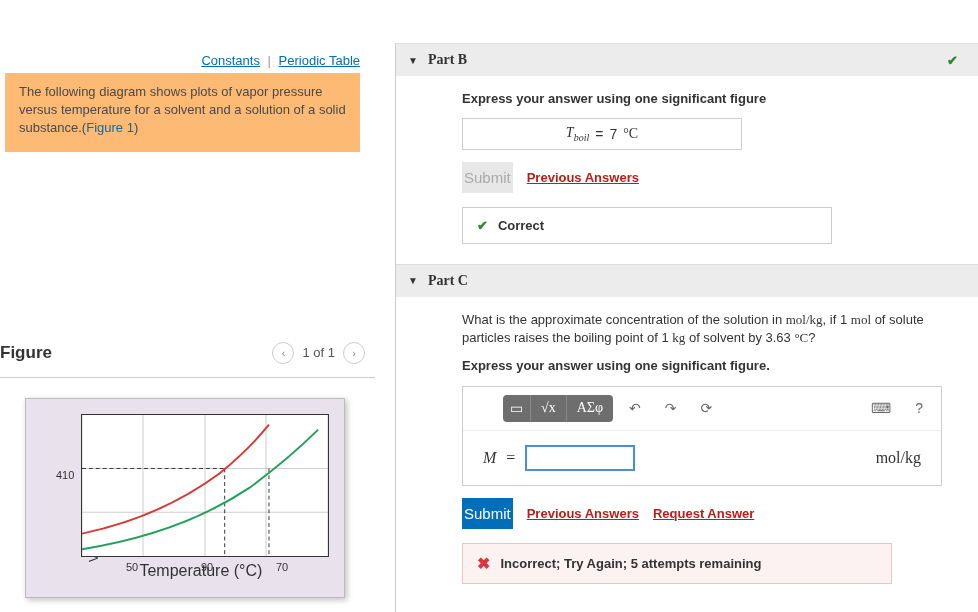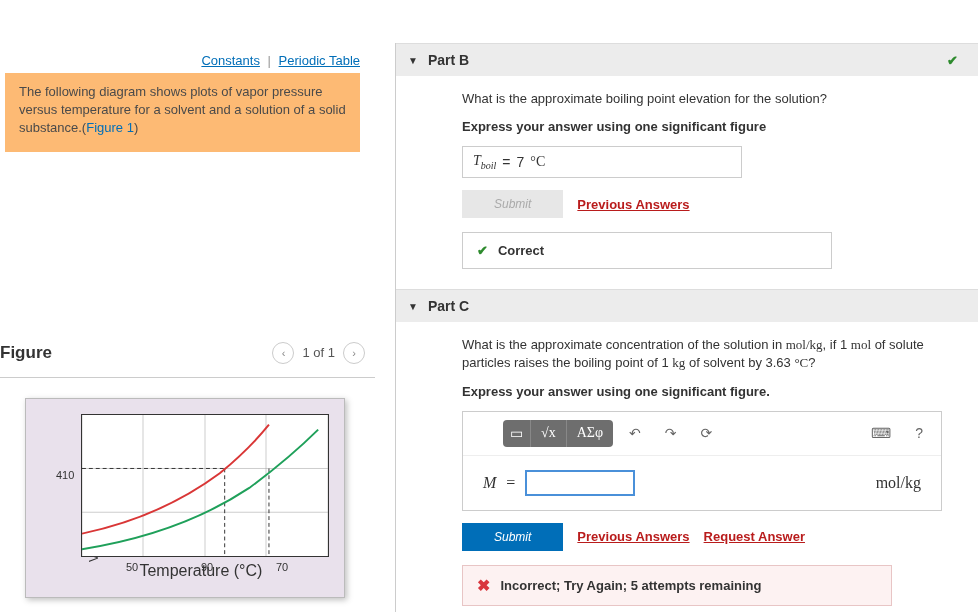--- a/index.html
+++ b/index.html
@@ -23,33 +23,33 @@
 
 .plot-wrap { position: relative; width: 320px; height: 200px; margin-left: 25px; background: #E9E1EC; border: 1px solid #bbb; box-shadow: 2px 2px 6px rgba(0,0,0,0.25); }
 .plot-inner { position: absolute; left: 55px; top: 15px; right: 15px; bottom: 40px; background: #fff; border: 1px solid #333; }
 .ylabel { position: absolute; left: 4px; top: 50%; transform: translate(0,-50%) rotate(-90deg); transform-origin: center; font-size: 12px; white-space: nowrap; }
 .xlabel { position: absolute; bottom: 17px; left: 55%; transform: translateX(-50%); font-size: 16px; }
 .ytick { position: absolute; left: 30px; font-size: 11px; }
 .xtick { position: absolute; bottom: 24px; font-size: 11px; }
 
 .part-header { background: #ECECEC; padding: 8px 12px; border-top: 1px solid #ddd; display: flex; align-items: center; gap: 10px; position: relative; }
 .part-header .caret { color: #333; font-size: 10px; }
-.part-header h3 { font-size: 14px; font-weight: bold; }
+.part-header h3 { font-size: 14px; font-weight: bold; font-family: Liberation Serif, serif; }
 .part-check { position: absolute; right: 20px; color: #2E8B2E; font-weight: bold; }
 
 .part-body { padding: 14px 18px 20px 66px; }
 .part-body p { margin-bottom: 10px; line-height: 1.4; }
 .part-body .instr { font-weight: bold; }
 
-.answer-box { border: 1px solid #ccc; padding: 6px 10px; display: inline-flex; align-items: center; gap: 6px; font-size: 14px; width: 280px; }
+.answer-box { border: 1px solid #ccc; padding: 6px 10px; display: inline-flex; align-items: center; gap: 6px; font-size: 14px; width: 280px; justify-content: center; }
 .answer-box .var { font-style: italic; font-family: 'Times New Roman', serif; }
 .answer-box .unit { font-family: 'Times New Roman', serif; }
 
 .submit-row { margin-top: 12px; display: flex; align-items: center; gap: 14px; }
-.submit-btn { background: #E7E7E7; color: #aaa; border: none; padding: 7px 32px; font-size: 12px; font-style: italic; }
+.submit-btn { background: #E7E7E7; color: #aaa; border: none; padding: 7px 2px; font-size: 15px; }
 .submit-btn.active { background: #006EB8; color: #fff; cursor: pointer; }
 .link { color: #b91c1c; text-decoration: underline; font-size: 13px; cursor: pointer; font-weight: bold; }
 
 .feedback { margin-top: 14px; border: 1px solid #ccc; padding: 10px 14px; display: flex; align-items: center; gap: 10px; font-weight: bold; width: 370px; }
 .feedback.correct .icon { color: #2E8B2E; }
 .feedback.incorrect { background: #FDF2F2; border-color: #E8C5C5; width: 430px; }
 .feedback.incorrect .icon { color: #D9363E; font-size: 16px; }
 
 .toolbar-box { border: 1px solid #ccc; width: 480px; }
 .toolbar { background: #fff; padding: 8px 10px; display: flex; align-items: center; gap: 8px; border-bottom: 1px solid #eee; }
@@ -113,21 +113,20 @@
     </div>
   </div>
 
   <div class="right">
     <div class="part-header">
       <span class="caret">▼</span>
       <h3>Part B</h3>
       <span class="part-check">✔</span>
     </div>
     <div class="part-body">
-      <p>What is the approximate boiling point elevation for the solution?</p>
       <p class="instr">Express your answer using one significant figure</p>
       <div class="answer-box">
         <span class="var"><span>T</span><span class="sub">boil</span></span>
         <span>=</span>
         <span>7</span>
         <span class="unit">°C</span>
       </div>
       <div class="submit-row">
         <button class="submit-btn">Submit</button>
         <a class="link">Previous Answers</a>

